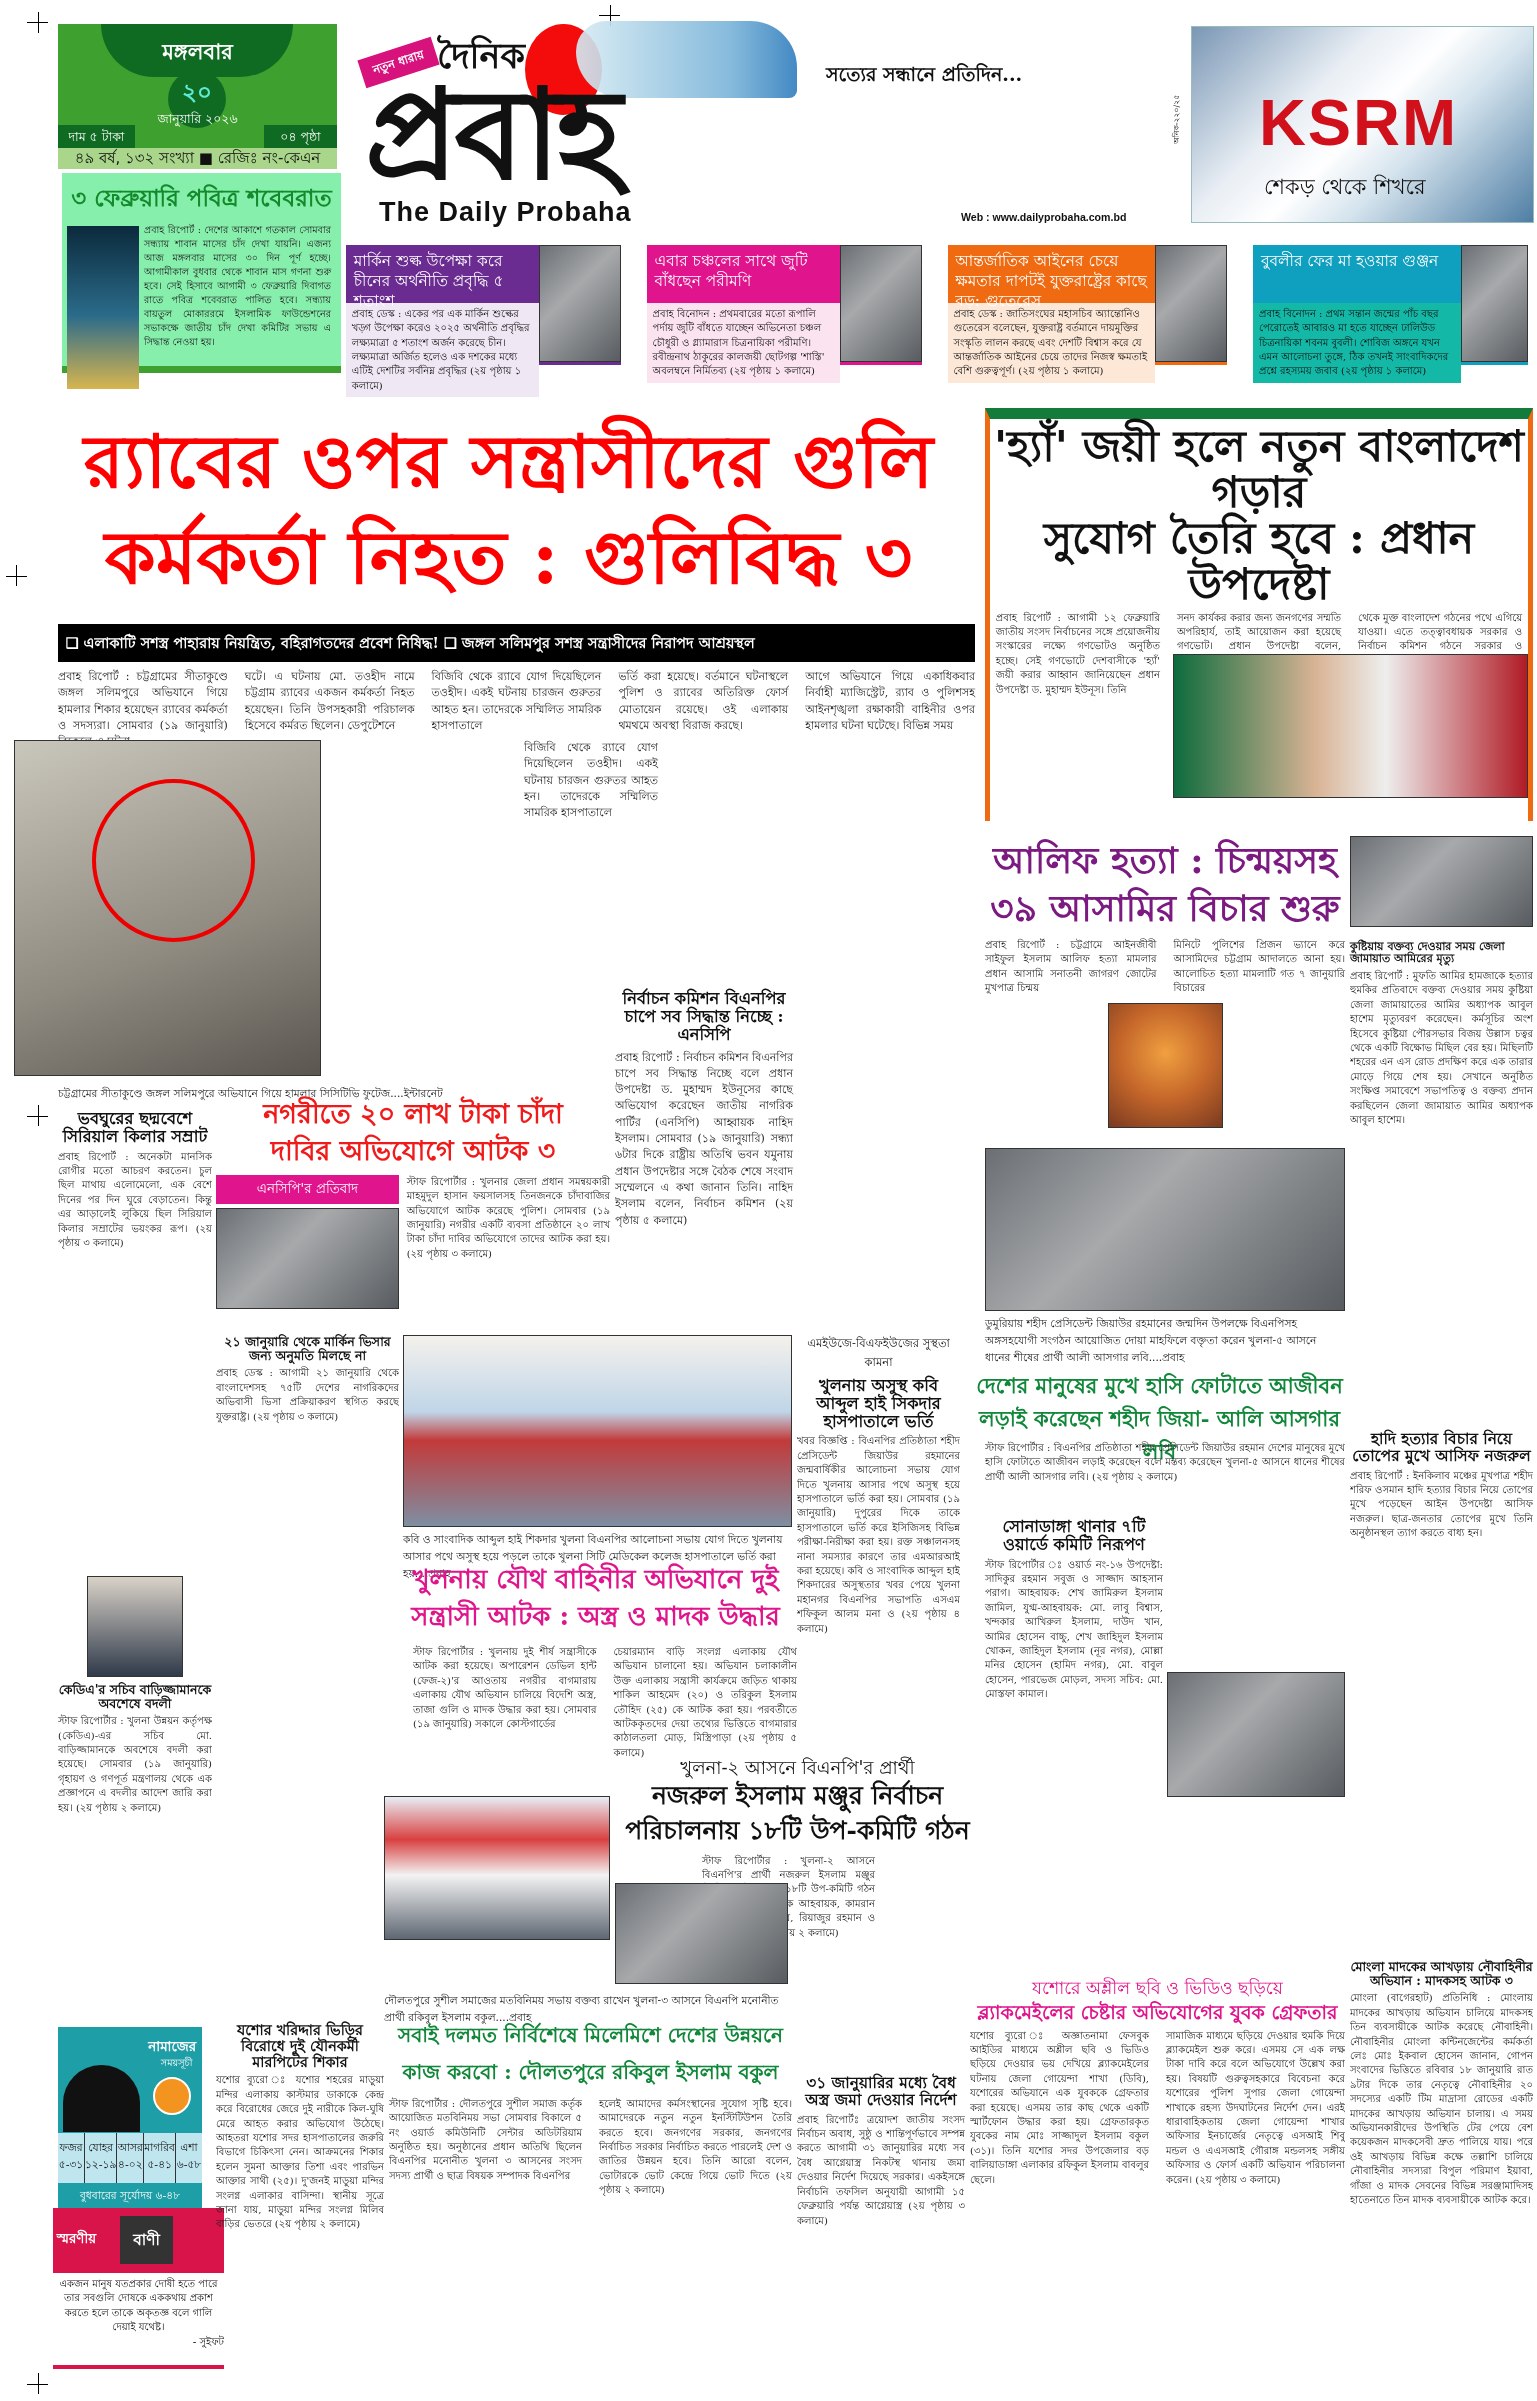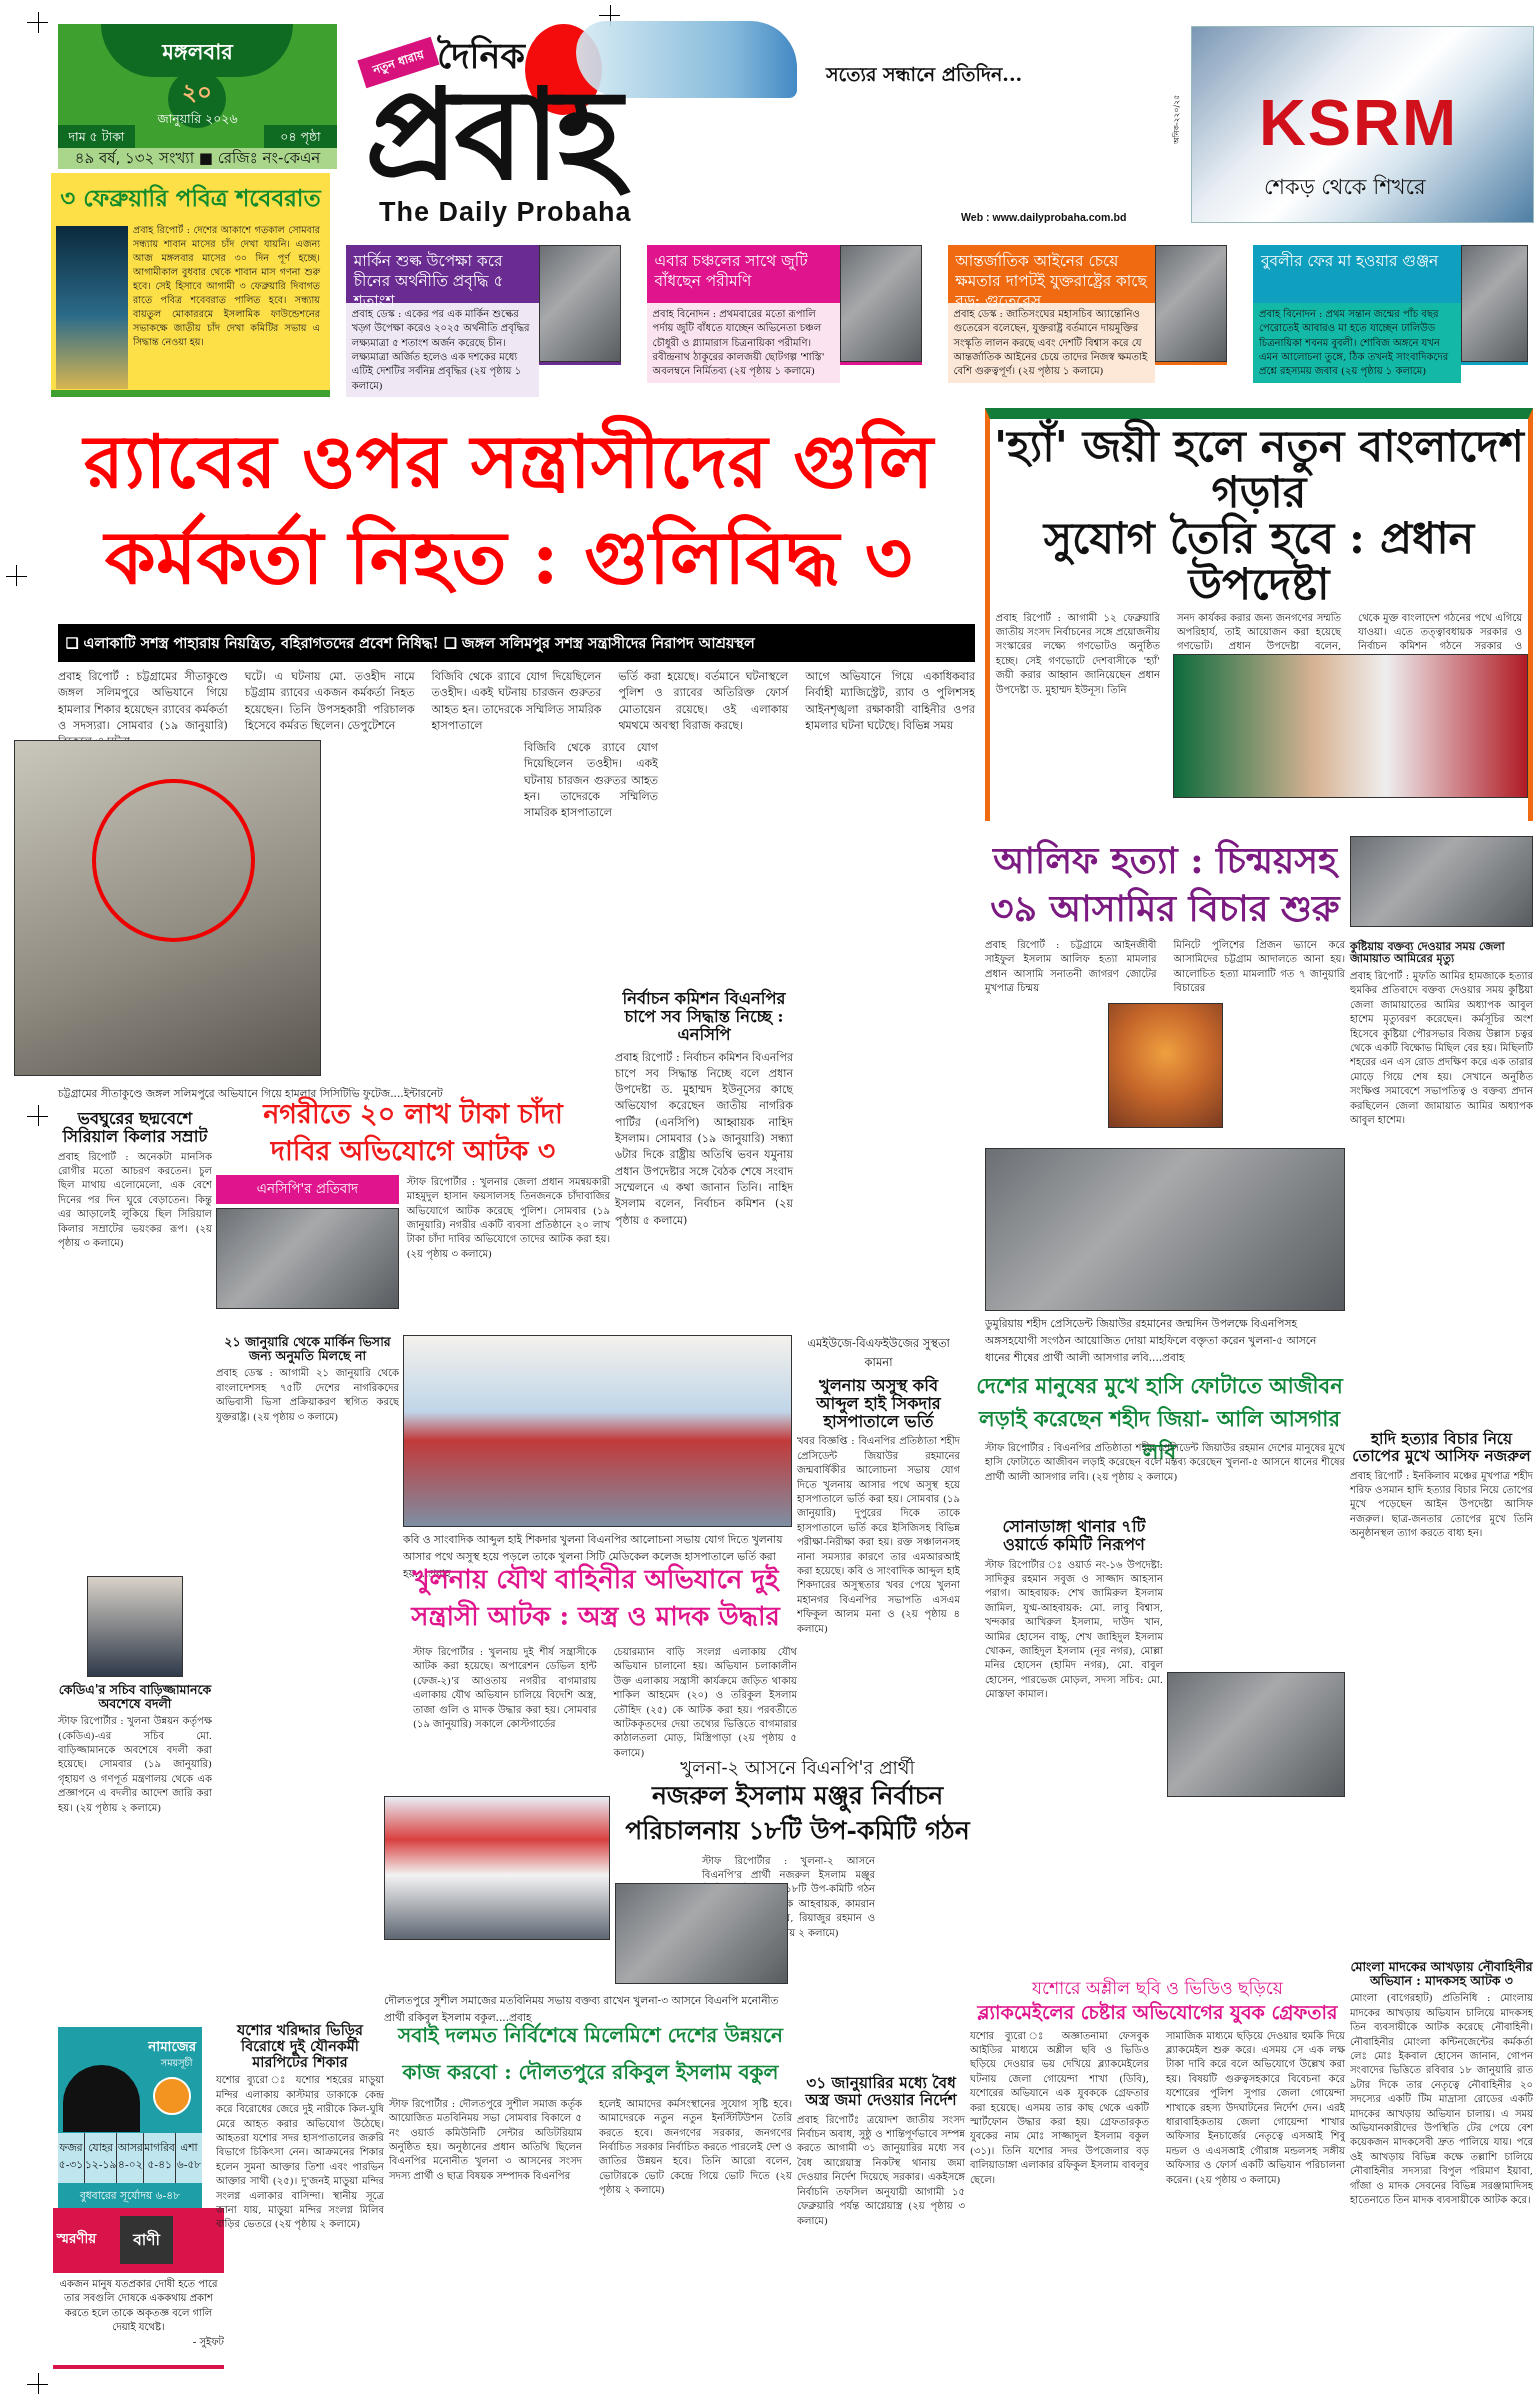--- a/index.html
+++ b/index.html
@@ -29,21 +29,21 @@
 
 <div class="cmyk" style="left:27px;top:11.5px"></div>
 <div class="cmyk" style="left:599px;top:4.8px"></div>
 <div class="cmyk" style="left:5.8px;top:565px"></div>
 <div class="cmyk" style="left:27px;top:1105px"></div>
 <div class="cmyk" style="left:27px;top:2373px"></div>
 
 <div class="abs datebox">
   <div class="arc"></div>
   <div class="abs" style="left:0;width:279px;top:11.5px;text-align:center;color:#fff;font-size:21px;font-weight:bold;font-family:'DejaVu Serif',serif">মঙ্গলবার</div>
-  <div class="abs" style="left:110px;top:46px;width:58px;height:58px;border-radius:50%;background:#0f6b22;color:#fdba74;text-align:center;font-size:23px;line-height:44px;font-weight:bold">২০</div>
+  <div class="abs" style="left:110px;top:46px;width:58px;height:58px;border-radius:50%;background:#0f6b22;color:#5eead4;text-align:center;font-size:23px;line-height:44px;font-weight:bold">২০</div>
   <div class="abs" style="left:0;width:279px;top:86px;text-align:center;color:#fff;font-size:12.5px">জানুয়ারি ২০২৬</div>
   <div class="abs" style="left:0;top:101px;width:77px;height:23px;background:#0f6b22;color:#fff;font-size:12.5px;line-height:23px;text-align:center">দাম ৫ টাকা</div>
   <div class="abs" style="right:0;top:101px;width:73px;height:23px;background:#0f6b22;color:#fff;font-size:12.5px;line-height:23px;text-align:center">০৪ পৃষ্ঠা</div>
   <div class="abs" style="left:0;top:124px;width:279px;height:23px;background:#fff;font-size:11.5px;line-height:23px;padding:0 7.7px;display:flex;justify-content:space-between">
     <span>০৬ মাঘ ১৪৩২</span>
     <span>৩০ রজব ১৪৪৭</span>
   </div>
 </div>
 <div class="abs" style="left:58px;top:148px;width:279px;height:21px;background:#a9d68b;font-size:15px;line-height:21px;text-align:center">
   <span>৪৯ বর্ষ, ১৩২ সংখ্যা</span> ■
@@ -58,21 +58,21 @@
 <div class="abs" style="left:826px;top:60px;font-size:19px;font-weight:bold;font-family:'DejaVu Serif',serif">সত্যের সন্ধানে প্রতিদিন...</div>
 <div class="abs" style="left:379px;top:197px;font-size:27px;font-weight:bold;font-family:'Liberation Sans',sans-serif;letter-spacing:1px">The Daily Probaha</div>
 <div class="abs" style="left:961px;top:211px;font-size:10.6px;font-weight:bold;font-family:'Liberation Sans',sans-serif">Web : www.dailyprobaha.com.bd</div>
 <div class="abs" style="left:1170px;top:144px;font-size:7.7px;transform:rotate(-90deg);transform-origin:left top">অনিক-২২০/২৫</div>
 
 <div class="abs" style="left:1191px;top:26px;width:343px;height:197px;background:linear-gradient(135deg,#7a97b5,#e8eef4 35%,#fff 50%,#d4e3ed 65%,#4f7ea4);border:1px solid #9bb">
   <div class="abs" style="left: 67px; top: 58px; font-size: 65px; font-weight: bold; font-family: &quot;Liberation Sans&quot;, sans-serif; letter-spacing: 1.9px; color: rgb(208, 16, 26);">KSRM</div>
   <div class="abs" style="left:72px;top:144px;font-size:21px;font-family:'DejaVu Serif',serif">শেকড় থেকে শিখরে</div>
 </div>
 
-<div class="abs" style="left:51px;top:173px;width:279px;height:224px;background:#fde047;border-bottom:7.7px solid #3ea02e">
+<div class="abs" style="left:62px;top:173px;width:279px;height:200px;background:#86efac;border-bottom:7.7px solid #3ea02e">
   <div class="hl" style="color:#138a2b;font-size:23px;text-align:center;padding-top:11.5px">৩ ফেব্রুয়ারি পবিত্র শবেবরাত</div>
   <div class="abs" style="left:4.8px;top:53px;width:72px;height:163px;background:linear-gradient(180deg,#0b2a3c,#2b6b8a 55%,#d7b54f)"></div>
   <div class="abs body-text" style="left:82px;top:50px;width:187px;font-size:9.6px;line-height:14px">প্রবাহ রিপোর্ট : দেশের আকাশে গতকাল সোমবার সন্ধ্যায় শাবান মাসের চাঁদ দেখা যায়নি। এজন্য আজ মঙ্গলবার মাসের ৩০ দিন পূর্ণ হচ্ছে। আগামীকাল বুধবার থেকে শাবান মাস গণনা শুরু হবে। সেই হিসাবে আগামী ৩ ফেব্রুয়ারি দিবাগত রাতে পবিত্র শবেবরাত পালিত হবে। সন্ধ্যায় বায়তুল মোকাররমে ইসলামিক ফাউন্ডেশনের সভাকক্ষে জাতীয় চাঁদ দেখা কমিটির সভায় এ সিদ্ধান্ত নেওয়া হয়।</div>
 </div>
 
 <div class="abs" style="left:346px;top:245px;width:1182px;display:flex;gap:26px">
   <div class="teaser" style="width:288px;border-color:#6a2c91;display:flex">
     <div style="flex:1">
         <div class="tt" style="background:#6a2c91">মার্কিন শুল্ক উপেক্ষা করে চীনের অর্থনীতি প্রবৃদ্ধি ৫ শতাংশ</div>
         <div class="tb" style="background:#efe8f4">প্রবাহ ডেস্ক : একের পর এক মার্কিন শুল্কের খড়্গ উপেক্ষা করেও ২০২৫ অর্থনীতি প্রবৃদ্ধির লক্ষ্যমাত্রা ৫ শতাংশ অর্জন করেছে চীন। লক্ষ্যমাত্রা অর্জিত হলেও এক দশকের মধ্যে এটিই দেশটির সর্বনিম্ন প্রবৃদ্ধির (২য় পৃষ্ঠায় ১ কলামে)</div>

